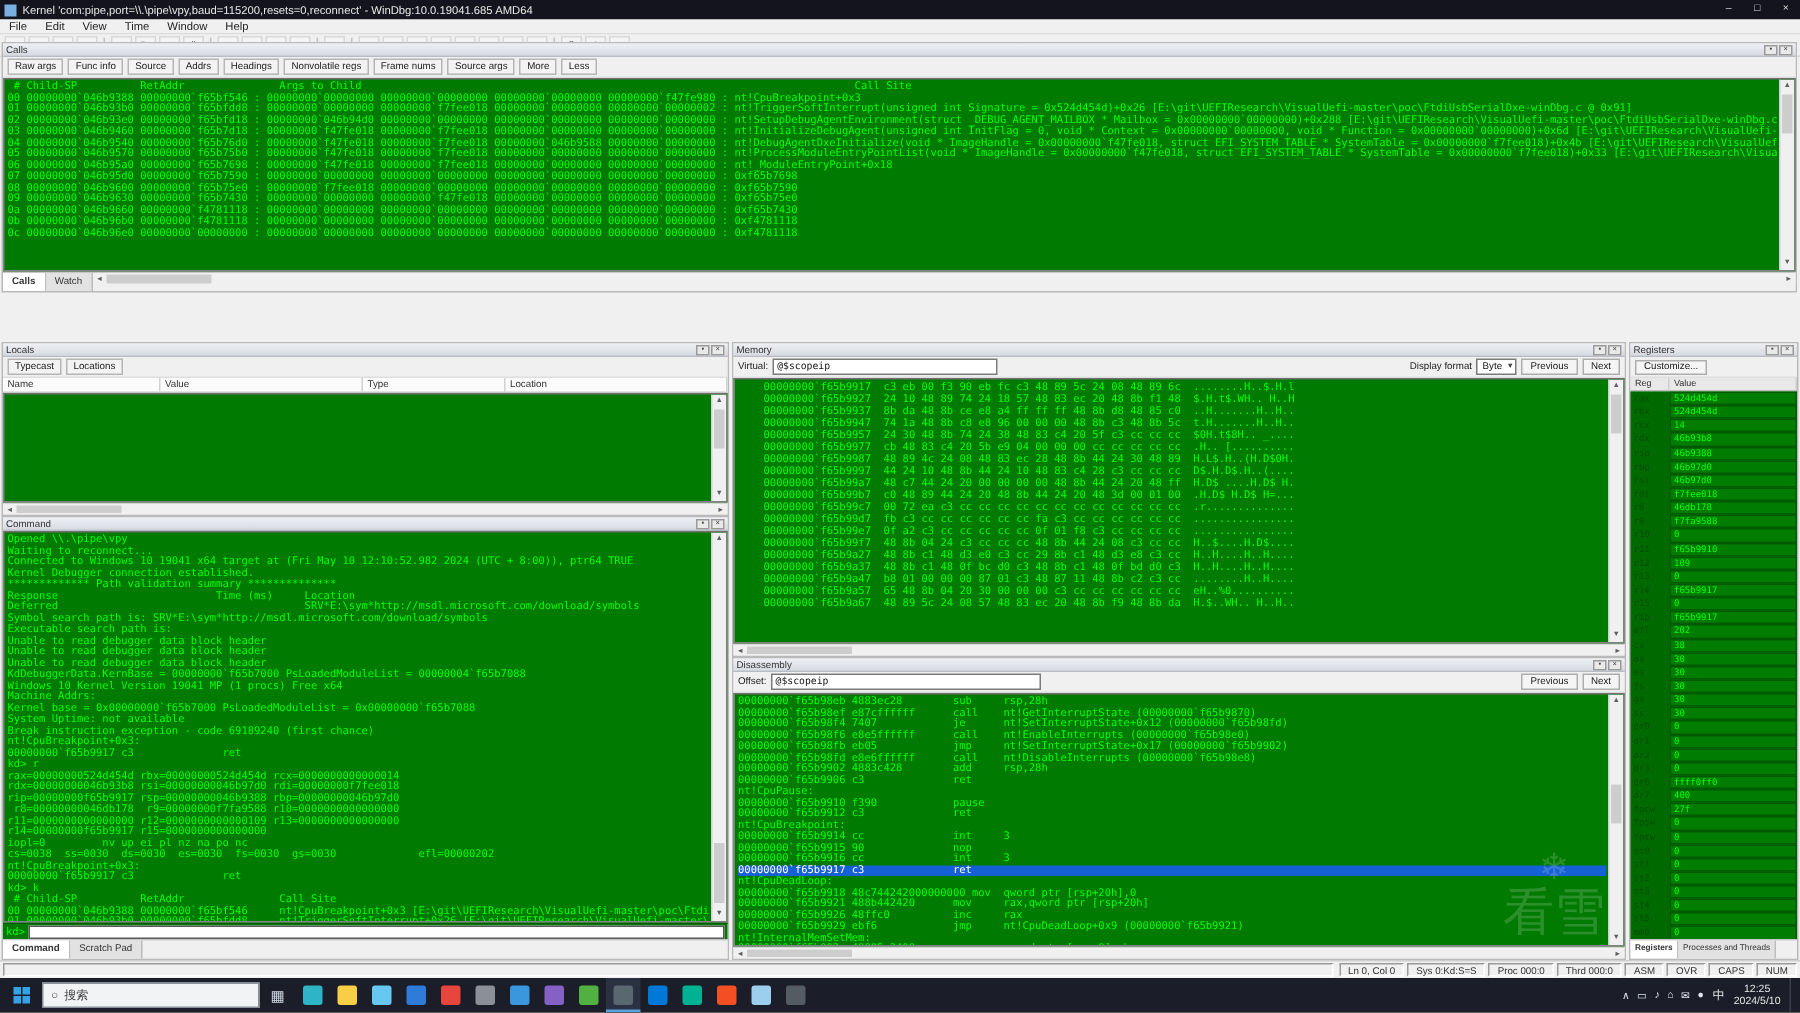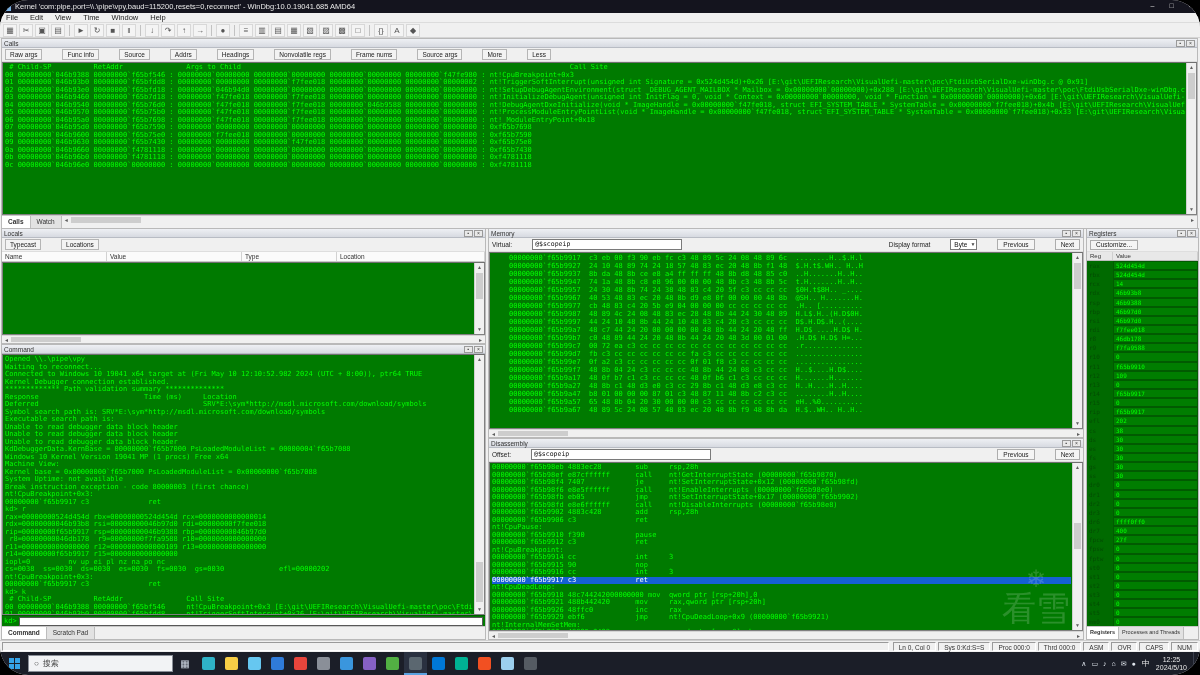--- a/index.html
+++ b/index.html
@@ -1,37 +1,37 @@
 <!DOCTYPE html>
 <html><head>
 <meta charset="utf-8">
 <style>
   *{margin:0;padding:0;box-sizing:border-box;}
   html,body{width:1200px;height:675px;overflow:hidden;background:#000;}
   body{font-family:"Liberation Sans",sans-serif;}
-  #root{position:relative;width:1200px;height:675px;background:#f0f0f0;overflow:hidden;color:#222;border-radius:28px;}
+  #root{position:relative;width:1200px;height:675px;background:#f0f0f0;overflow:hidden;color:#222;}
 
   
   .titlebar{position:absolute;left:0;top:0;width:1200px;height:13px;background:#14141e;display:flex;align-items:center;color:#e8e8e8;font-size:7.5px;}
   .app-ico{width:8px;height:8px;background:#7ab0e0;margin:0 4px 0 3px;flex:none;}
   .tb-title{flex:1;white-space:nowrap;overflow:hidden;}
   .winbtns{display:flex;height:13px;flex:none;}
   .wbtn{width:19px;height:13px;text-align:center;line-height:12px;font-size:7px;color:#ddd;}
   .menubar{position:absolute;left:0;top:13px;width:1200px;height:10px;background:#f0f0f0;border-bottom:1px solid #dcdcdc;display:flex;align-items:flex-start;font-size:7.5px;color:#222;}
   .menu-item{padding:0 6px;}
   .maintoolbar{position:absolute;left:0;top:23px;width:1200px;height:15px;background:#f0f0f0;border-bottom:1px solid #d5d5d5;display:flex;align-items:center;padding-left:2px;}
   .tbtn{width:14px;height:13px;margin:0 1px;border:1px solid #d8d8d8;background:#f4f4f4;color:#555;font-size:8px;line-height:11px;text-align:center;overflow:hidden;}
   .tbtn.sep{width:1px;height:11px;background:#c2c2c2;border:none;margin:0 3px;}
 
   
   .pane{position:absolute;background:#f0f0f0;display:flex;flex-direction:column;border:1px solid #b9b9b9;}
   .ptitle{height:9px;flex:none;background:linear-gradient(#eef0f4,#d7dae1);border-bottom:1px solid #b8bcc4;display:flex;align-items:center;justify-content:space-between;font-size:6.5px;color:#333;padding:0 2px;}
   .pbtns{display:flex;gap:1px;}
   .pbtn{width:9px;height:7px;background:#e9e9e9;border:1px solid #9a9a9a;font-size:5px;line-height:5px;text-align:center;color:#444;}
-  .ctrlrow{height:14px;flex:none;background:#f0f0f0;display:flex;align-items:center;gap:20px;padding:0 3px;border-bottom:1px solid #dedede;font-size:6.5px;color:#222;}
+  .ctrlrow{height:14px;flex:none;background:#f0f0f0;display:flex;align-items:center;gap:3px;padding:0 3px;border-bottom:1px solid #dedede;font-size:6.5px;color:#222;}
   .cbtn{border:1px solid #b5b5b5;background:#f3f3f3;font-size:6.5px;padding:1px 4px;color:#222;white-space:nowrap;}
   .btn{border:1px solid #adadad;background:#f5f5f5;font-size:6.5px;height:11px;line-height:9px;padding:0 5px;color:#222;font-family:"Liberation Sans",sans-serif;}
   .input{background:#fff;border:1px solid #7a7a7a;height:11px;font-size:6.5px;line-height:9px;padding:0 2px;color:#111;font-family:"DejaVu Sans Mono",monospace;display:inline-block;overflow:hidden;white-space:nowrap;}
   .select{background:#fff;border:1px solid #7a7a7a;height:11px;font-size:6.5px;line-height:9px;padding:0 1px 0 3px;color:#111;display:inline-flex;align-items:center;gap:3px;}
   .dd{color:#444;font-size:5px;}
   .spacer{flex:1;}
 
   
   .green{position:relative;flex:1;background:#007a00;overflow:hidden;border:1px solid #808080;border-top-color:#6f6f6f;}
   .gtext{position:absolute;left:2px;top:1px;right:11px;bottom:0;overflow:hidden;}
@@ -52,21 +52,21 @@
   .hscrollrow .hthumb{position:absolute;left:0;top:1px;bottom:1px;width:70px;background:#cdcdcd;}
 
   
   .tabsrow{height:13px;flex:none;background:#f0f0f0;display:flex;align-items:stretch;border-top:1px solid #c8c8c8;}
   .tabs{display:flex;align-items:stretch;}
   .tab{font-size:6.5px;line-height:11px;padding:0 6px;border-right:1px solid #bdbdbd;background:#e2e2e2;color:#333;white-space:nowrap;overflow:hidden;}
   .tab.active{background:#fff;font-weight:bold;}
   .tabfill{flex:1;}
 
   
-  #calls-pane{left:1px;top:38px;width:1197px;height:191px;}
+  #calls-pane{left:1px;top:28px;width:1197px;height:167px;}
   #locals-pane{left:1px;top:228px;width:485px;height:116px;}
   #command-pane{left:1px;top:344px;width:485px;height:296px;}
   #memory-pane{left:488px;top:228px;width:596px;height:210px;}
   #disasm-pane{left:488px;top:438px;width:596px;height:202px;}
   #registers-pane{left:1086px;top:228px;width:113px;height:412px;}
 
   
   .colhdr{height:10px;flex:none;background:#fbfbfb;border-bottom:1px solid #c9c9c9;display:flex;font-size:6.5px;color:#333;}
   .colhdr div{border-right:1px solid #d2d2d2;padding:1px 3px;overflow:hidden;white-space:nowrap;}
   .col-name{width:105px;}.col-value{width:135px;}.col-type{width:95px;}.col-loc{flex:1;}
@@ -282,24 +282,24 @@
           <div class="line">************* Path validation summary **************</div>
           <div class="line">Response                         Time (ms)     Location</div>
           <div class="line">Deferred                                       SRV*E:\sym*http://msdl.microsoft.com/download/symbols</div>
           <div class="line">Symbol search path is: SRV*E:\sym*http://msdl.microsoft.com/download/symbols</div>
           <div class="line">Executable search path is: </div>
           <div class="line">Unable to read debugger data block header</div>
           <div class="line">Unable to read debugger data block header</div>
           <div class="line">Unable to read debugger data block header</div>
           <div class="line">KdDebuggerData.KernBase = 00000000`f65b7000 PsLoadedModuleList = 00000004`f65b7088</div>
           <div class="line">Windows 10 Kernel Version 19041 MP (1 procs) Free x64</div>
-          <div class="line">Machine View:</div>
+          <div class="line">Machine Addrs:</div>
           <div class="line">Kernel base = 0x00000000`f65b7000 PsLoadedModuleList = 0x00000000`f65b7088</div>
           <div class="line">System Uptime: not available</div>
-          <div class="line">Break instruction exception - code 80000003 (first chance)</div>
+          <div class="line">Break instruction exception - code 69189240 (first chance)</div>
           <div class="line">nt!CpuBreakpoint+0x3:</div>
           <div class="line">00000000`f65b9917 c3              ret</div>
           <div class="line">kd&gt; r</div>
           <div class="line">rax=00000000524d454d rbx=00000000524d454d rcx=0000000000000014</div>
           <div class="line">rdx=00000000046b93b8 rsi=00000000046b97d0 rdi=00000000f7fee018</div>
           <div class="line">rip=00000000f65b9917 rsp=00000000046b9388 rbp=00000000046b97d0</div>
           <div class="line"> r8=00000000046db178  r9=00000000f7fa9588 r10=0000000000000000</div>
           <div class="line">r11=0000000000000000 r12=0000000000000109 r13=0000000000000000</div>
           <div class="line">r14=00000000f65b9917 r15=0000000000000000</div>
           <div class="line">iopl=0         nv up ei pl nz na po nc</div>
@@ -352,32 +352,31 @@
       <button class="btn">Next</button>
     </div>
     <div class="green">
       <div class="gtext">
 
       <div class="line memline">00000000`f65b9917  c3 eb 00 f3 90 eb fc c3 48 89 5c 24 08 48 89 6c  ........H..$.H.l</div>
           <div class="line memline">00000000`f65b9927  24 10 48 89 74 24 18 57 48 83 ec 20 48 8b f1 48  $.H.t$.WH.. H..H</div>
           <div class="line memline">00000000`f65b9937  8b da 48 8b ce e8 a4 ff ff ff 48 8b d8 48 85 c0  ..H.......H..H..</div>
           <div class="line memline">00000000`f65b9947  74 1a 48 8b c8 e8 96 00 00 00 48 8b c3 48 8b 5c  t.H.......H..H..</div>
           <div class="line memline">00000000`f65b9957  24 30 48 8b 74 24 38 48 83 c4 20 5f c3 cc cc cc  $0H.t$8H.. _....</div>
-          <div class="line memline">00000000`f65b9967  40 53 48 83 ec 20 48 8b d9 e8 0f 00 00 00 48 8b  @SH.. H.......H.</div>
           <div class="line memline">00000000`f65b9977  cb 48 83 c4 20 5b e9 04 00 00 00 cc cc cc cc cc  .H.. [..........</div>
           <div class="line memline">00000000`f65b9987  48 89 4c 24 08 48 83 ec 28 48 8b 44 24 30 48 89  H.L$.H..(H.D$0H.</div>
           <div class="line memline">00000000`f65b9997  44 24 10 48 8b 44 24 10 48 83 c4 28 c3 cc cc cc  D$.H.D$.H..(....</div>
           <div class="line memline">00000000`f65b99a7  48 c7 44 24 20 00 00 00 00 48 8b 44 24 20 48 ff  H.D$ ....H.D$ H.</div>
           <div class="line memline">00000000`f65b99b7  c0 48 89 44 24 20 48 8b 44 24 20 48 3d 00 01 00  .H.D$ H.D$ H=...</div>
           <div class="line memline">00000000`f65b99c7  00 72 ea c3 cc cc cc cc cc cc cc cc cc cc cc cc  .r..............</div>
           <div class="line memline">00000000`f65b99d7  fb c3 cc cc cc cc cc cc fa c3 cc cc cc cc cc cc  ................</div>
           <div class="line memline">00000000`f65b99e7  0f a2 c3 cc cc cc cc cc 0f 01 f8 c3 cc cc cc cc  ................</div>
           <div class="line memline">00000000`f65b99f7  48 8b 04 24 c3 cc cc cc 48 8b 44 24 08 c3 cc cc  H..$....H.D$....</div>
-          <div class="line memline">00000000`f65b9a17  48 0f b7 c1 c3 cc cc cc 48 0f b6 c1 c3 cc cc cc  H.......H.......</div>
           <div class="line memline">00000000`f65b9a27  48 8b c1 48 d3 e0 c3 cc 29 8b c1 48 d3 e8 c3 cc  H..H....H..H....</div>
+          <div class="line memline">00000000`f65b9a37  48 8b c1 48 0f bc d0 c3 48 8b c1 48 0f bd d0 c3  H..H....H..H....</div>
           <div class="line memline">00000000`f65b9a47  b8 01 00 00 00 87 01 c3 48 87 11 48 8b c2 c3 cc  ........H..H....</div>
           <div class="line memline">00000000`f65b9a57  65 48 8b 04 20 30 00 00 00 c3 cc cc cc cc cc cc  eH..%0..........</div>
           <div class="line memline">00000000`f65b9a67  48 89 5c 24 08 57 48 83 ec 20 48 8b f9 48 8b da  H.$..WH.. H..H..</div>
         </div>
       <div class="vscroll">
         <div class="sarr">▲</div>
         <div class="sthumb"></div>
         <div class="sarr down">▼</div>
       </div>
     </div>

